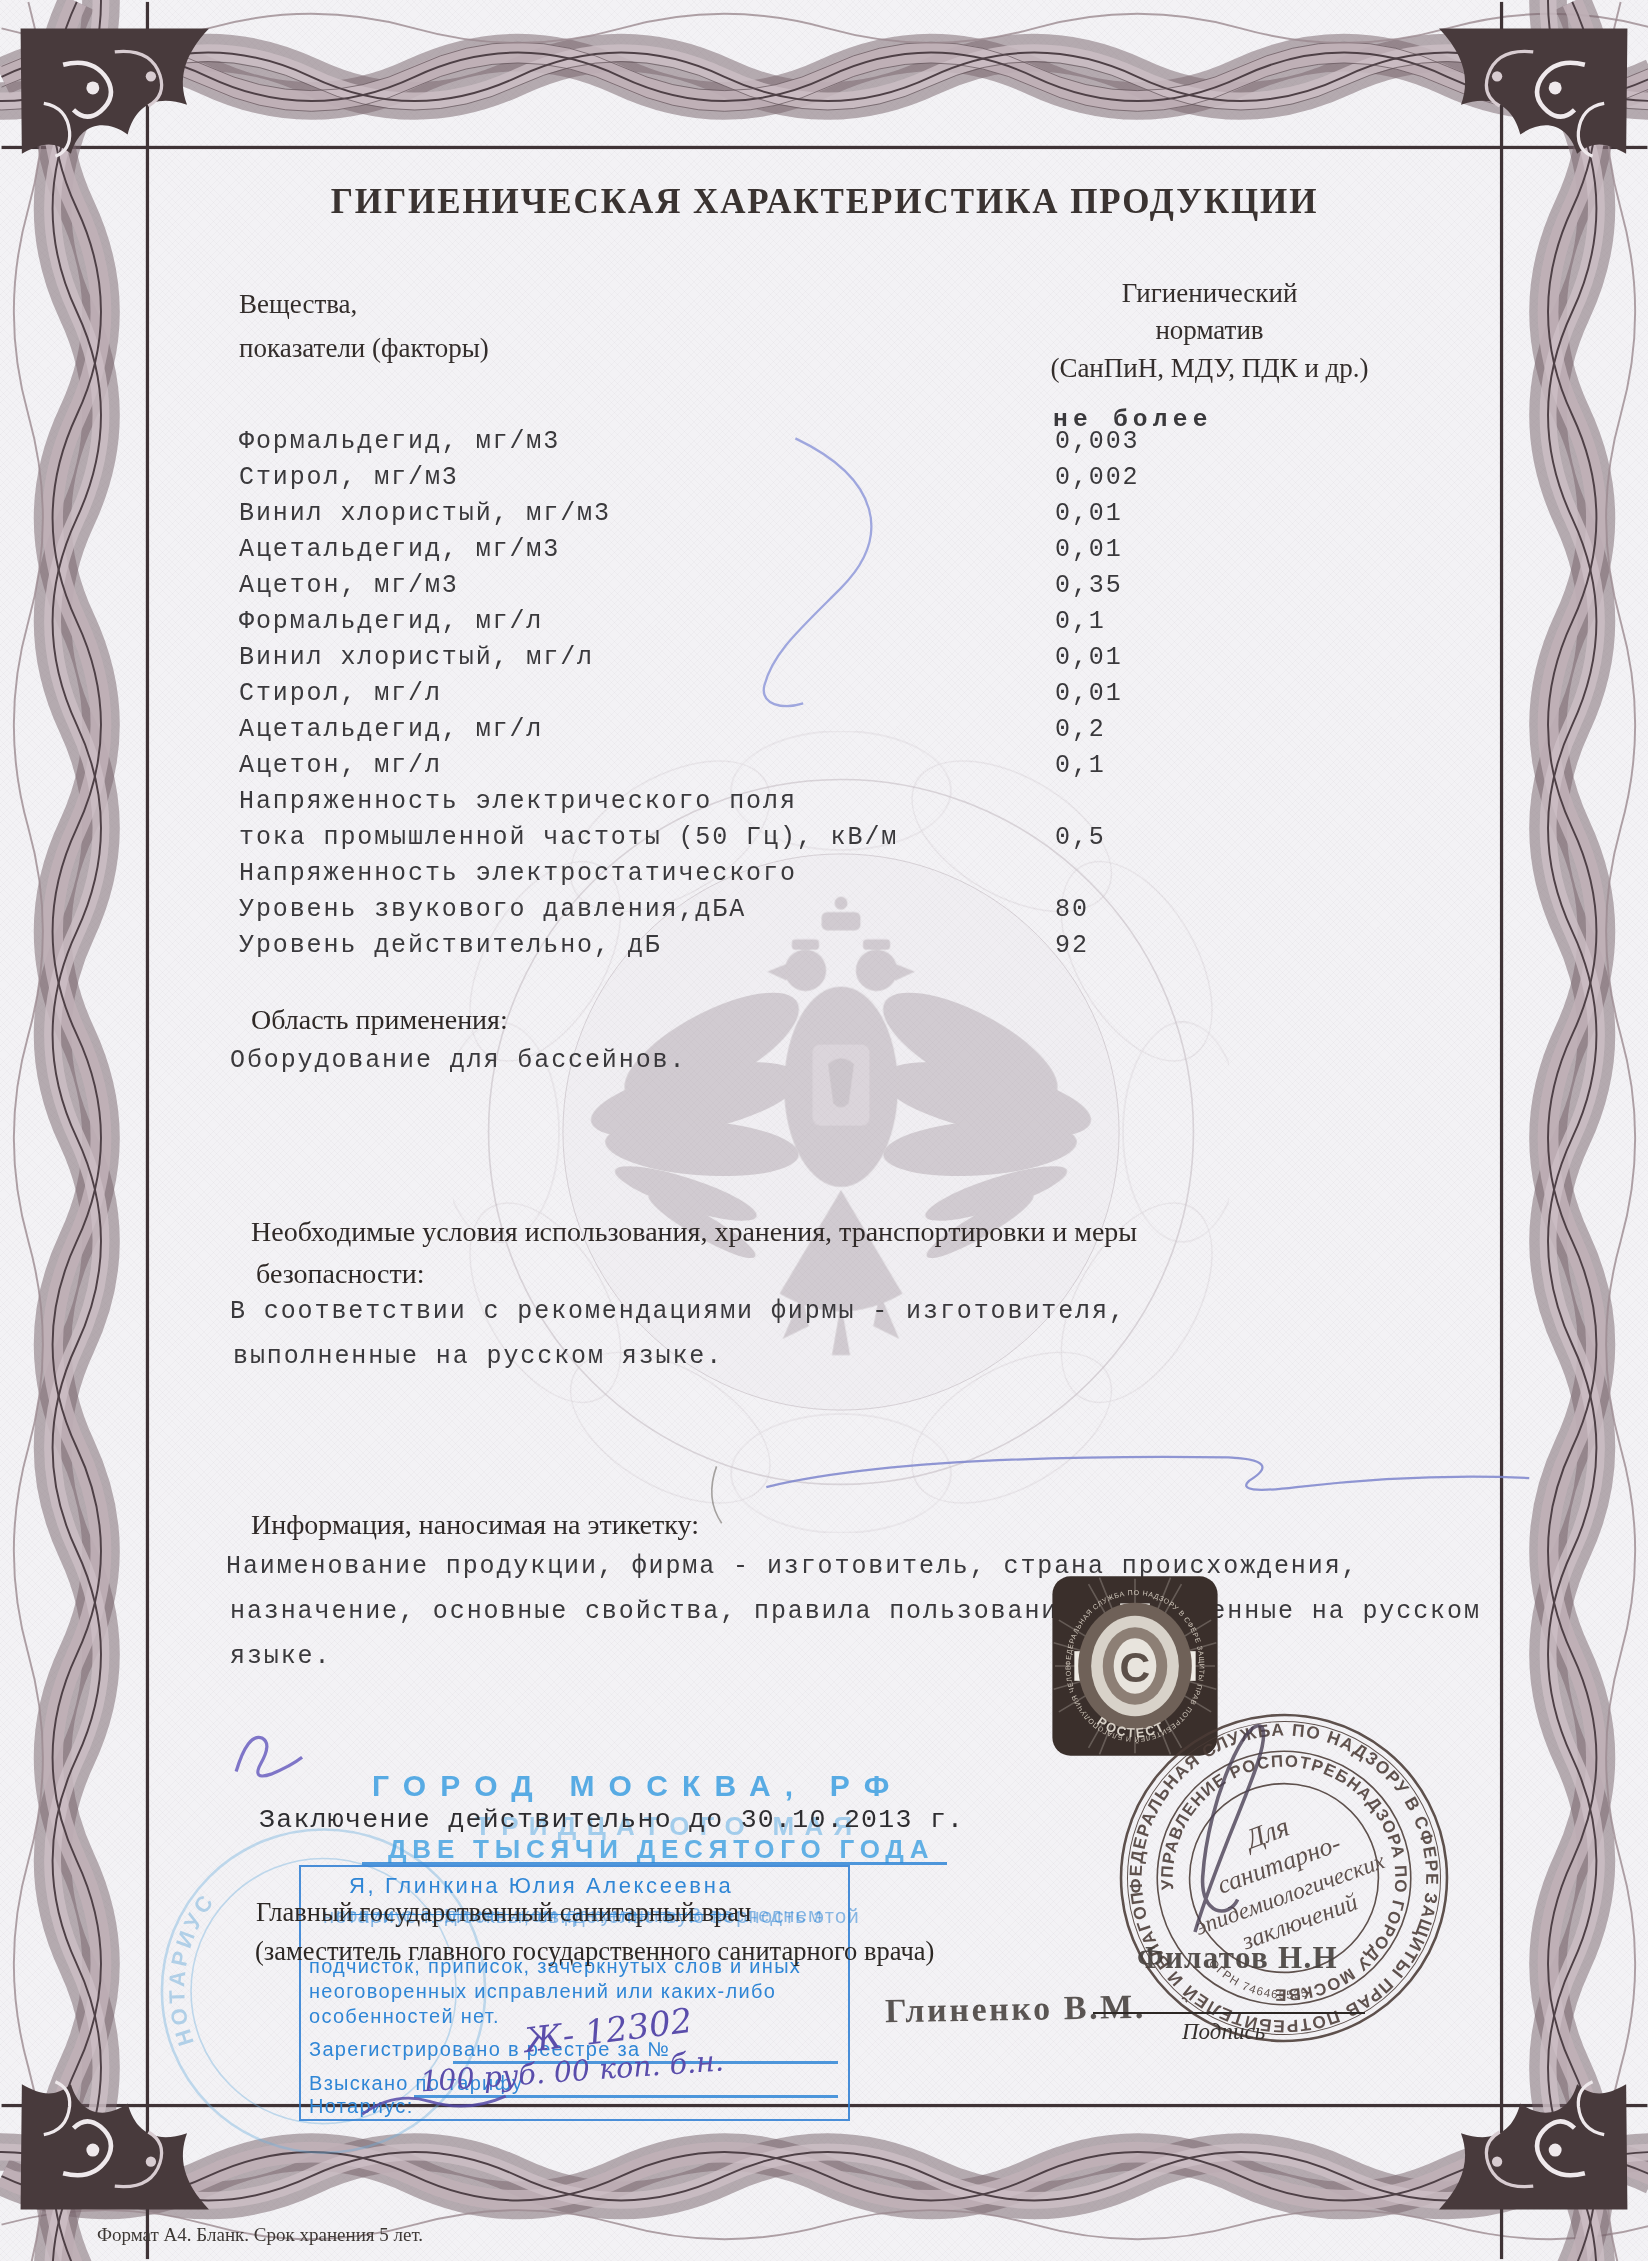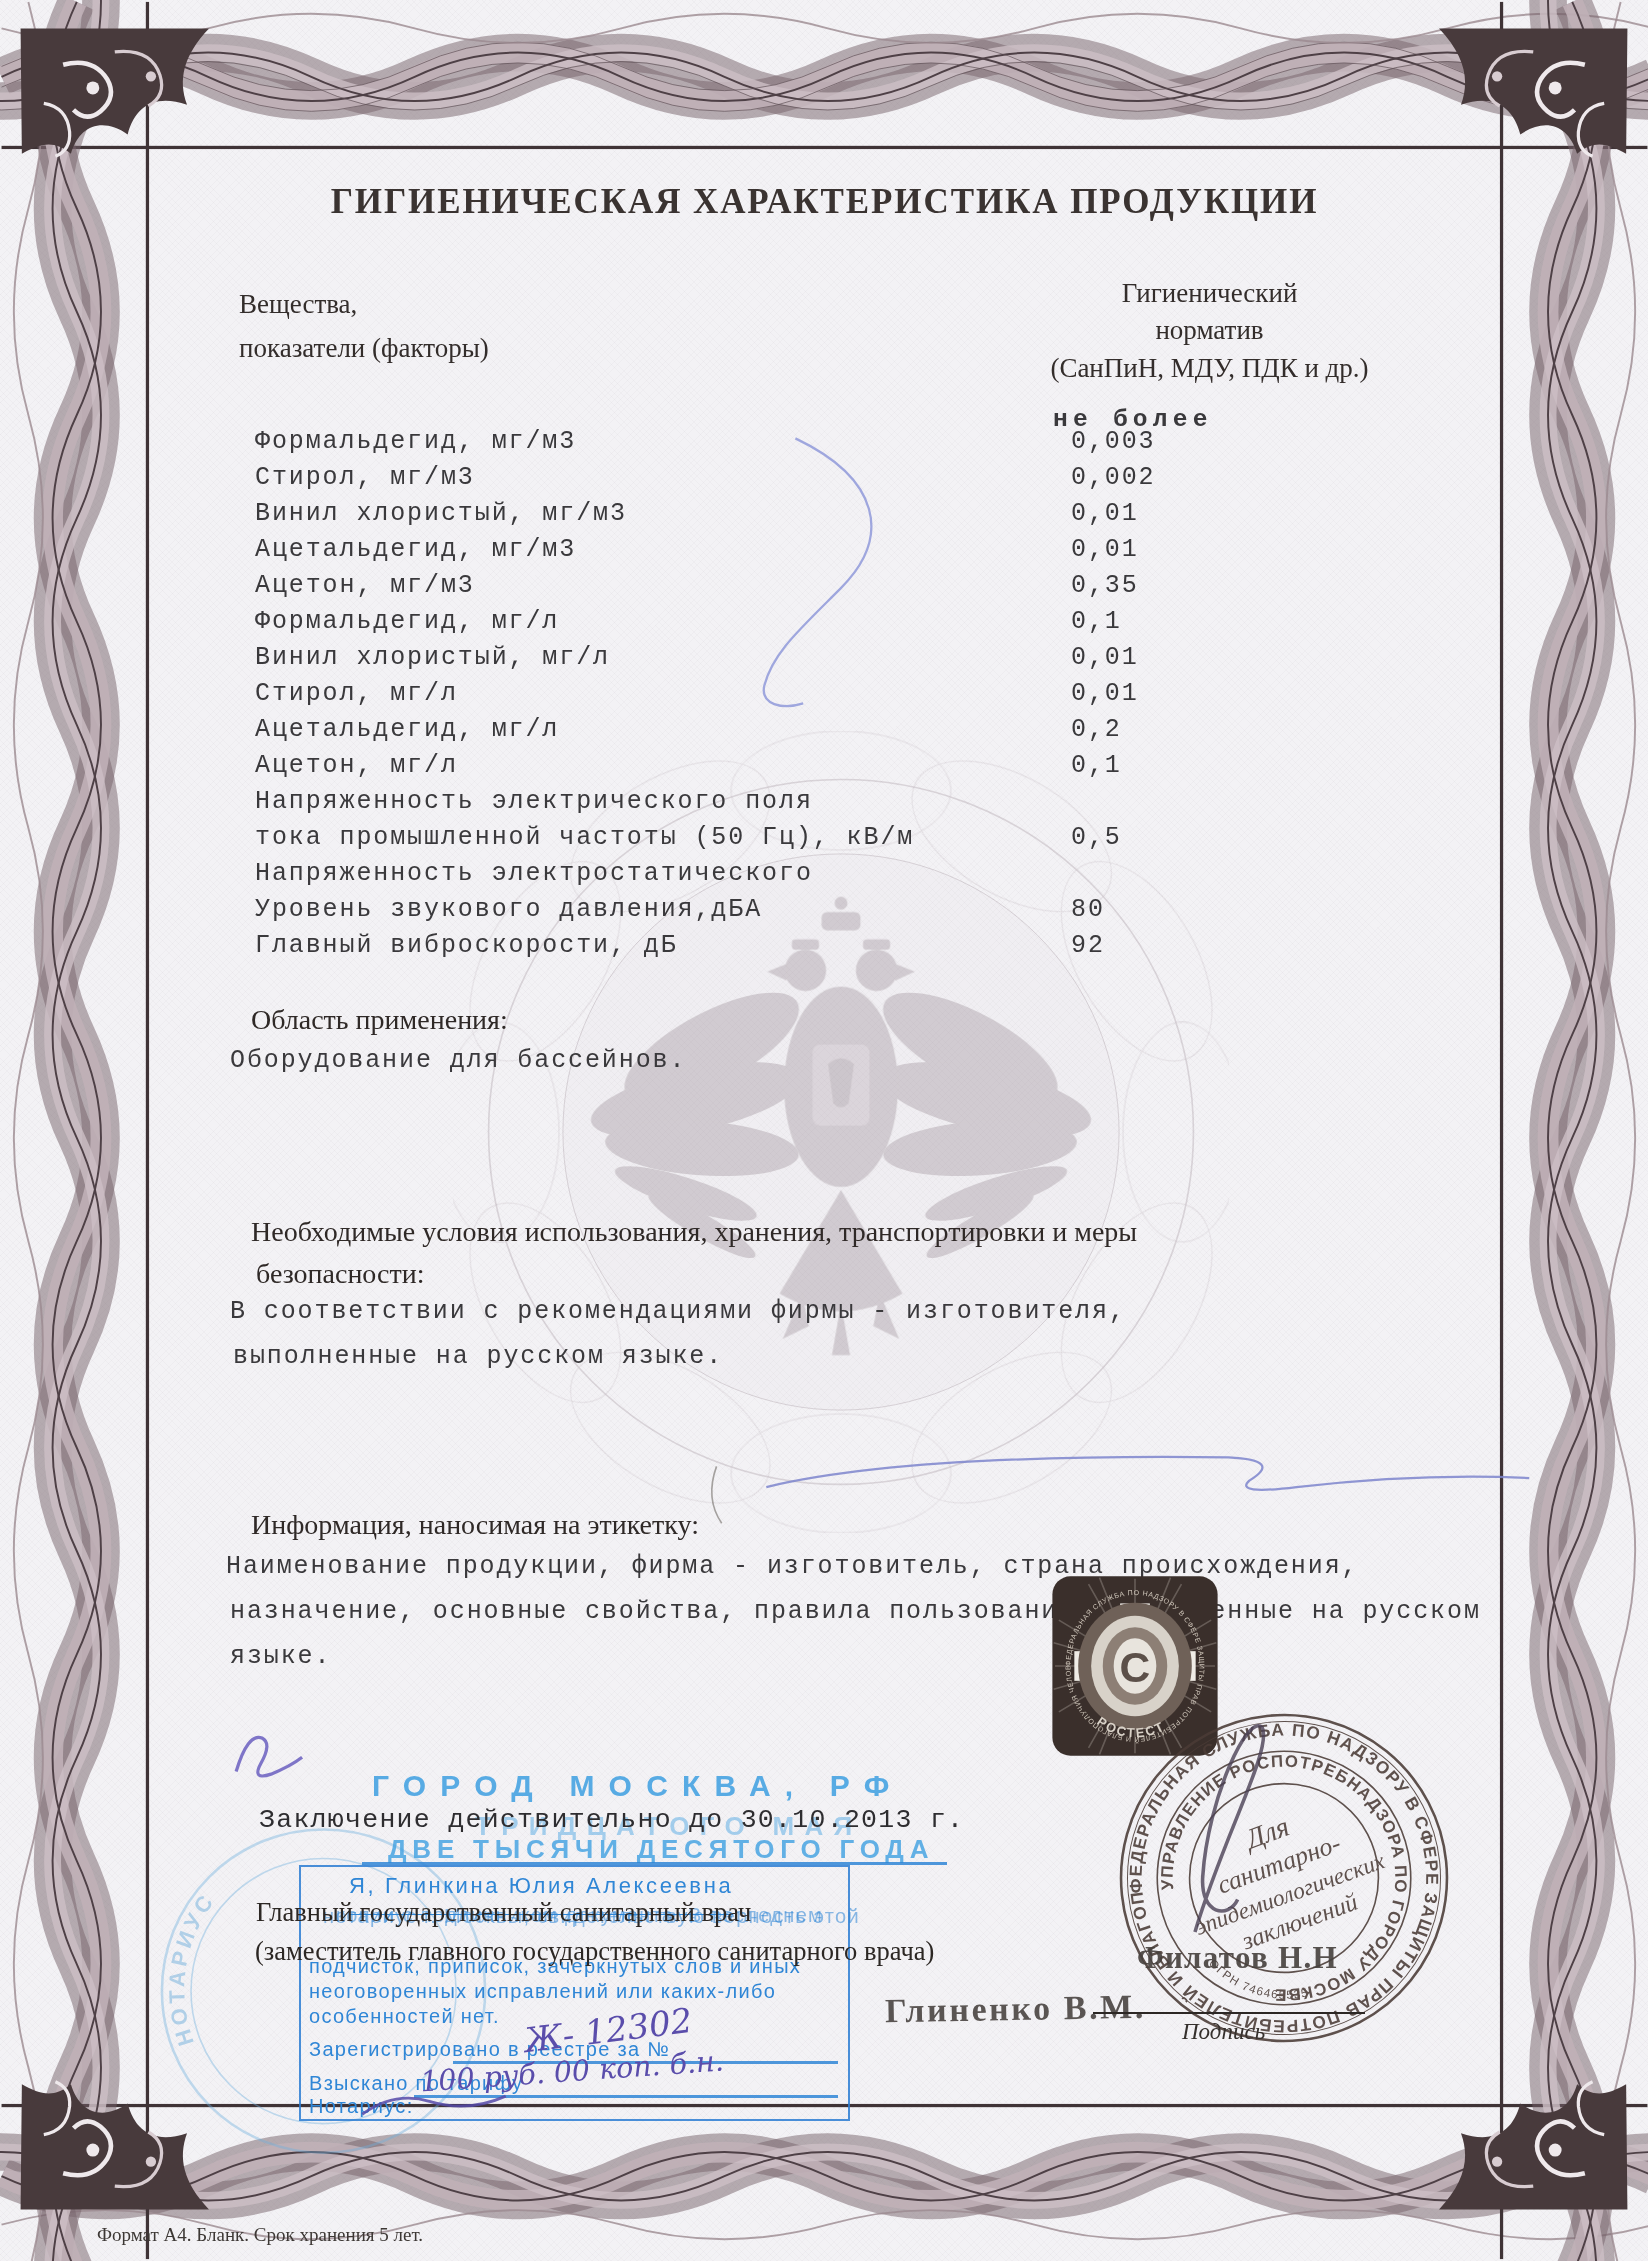--- a/index.html
+++ b/index.html
@@ -11,21 +11,21 @@
     font-family:"Liberation Serif", serif; color:#332d2b;}
   .abs{position:absolute;}
   .mono{font-family:"Liberation Mono","DejaVu Sans Mono",monospace;color:#3a393c;}
   .serif{font-family:"Liberation Serif",serif;}
   #title{top:182px;left:50%;transform:translateX(-50%);font-size:35px;font-weight:700;
     letter-spacing:1.9px;white-space:nowrap;color:#3a3331;}
   .colhead{font-size:27px;color:#332d2b;}
   #col-right{top:275px;left:1009px;width:401px;text-align:center;line-height:1.38;}
   #nb{top:406px;left:1053px;font-size:24.6px;font-weight:700;letter-spacing:5.2px;}
   #tbl{top:427px;left:239px;width:1229px;}
-  .trow{position:relative;height:36px;white-space:nowrap;margin-left:16px;}
+  .trow{position:relative;height:36px;white-space:nowrap;}
   .tname,.tval{font-size:25px;letter-spacing:1.9px;}
   .tval{position:absolute;left:816px;top:0;}
   .slabel{font-size:28px;color:#2f2927;}
   .smono{font-size:25px;letter-spacing:1.9px;white-space:nowrap;}
   .bluestamp{font-family:"Liberation Sans",sans-serif;color:#43a2e2;font-weight:700;white-space:nowrap;}
   .boxline{font-family:"Liberation Sans",sans-serif;color:#2f86d6;font-size:20px;
     letter-spacing:1.3px;white-space:nowrap;}
   .hand{font-family:"DejaVu Serif",serif;font-style:italic;color:#5a4dab;white-space:nowrap;}
   .blackstamp{font-family:"Liberation Serif",serif;font-weight:700;color:#46403d;white-space:nowrap;}
   .thinline{background:#2f86d6;height:2.6px;opacity:.85;}
@@ -202,21 +202,21 @@
     <div class="trow"><span class="tname">Ацетон, мг/м3</span><span class="tval">0,35</span></div>
     <div class="trow"><span class="tname">Формальдегид, мг/л</span><span class="tval">0,1</span></div>
     <div class="trow"><span class="tname">Винил хлористый, мг/л</span><span class="tval">0,01</span></div>
     <div class="trow"><span class="tname">Стирол, мг/л</span><span class="tval">0,01</span></div>
     <div class="trow"><span class="tname">Ацетальдегид, мг/л</span><span class="tval">0,2</span></div>
     <div class="trow"><span class="tname">Ацетон, мг/л</span><span class="tval">0,1</span></div>
     <div class="trow"><span class="tname">Напряженность электрического поля</span><span class="tval"></span></div>
     <div class="trow"><span class="tname">тока промышленной частоты (50 Гц), кВ/м</span><span class="tval">0,5</span></div>
     <div class="trow"><span class="tname">Напряженность электростатического</span><span class="tval"></span></div>
     <div class="trow"><span class="tname">Уровень звукового давления,дБА</span><span class="tval">80</span></div>
-    <div class="trow"><span class="tname">Главный виброскорости, дБ</span><span class="tval">92</span></div>
+    <div class="trow"><span class="tname">Уровень действительно, дБ</span><span class="tval">92</span></div>
   </div>
 
   <div class="abs slabel" style="left:251px;top:1004px;">Область применения:</div>
   <div class="abs mono smono" style="left:230px;top:1046px;">Оборудование для бассейнов.</div>
 
   <div class="abs slabel" style="left:251px;top:1216px;">Необходимые условия использования,  хранения,  транспортировки и меры</div>
   <div class="abs slabel" style="left:256px;top:1258px;">безопасности:</div>
   <div class="abs mono smono" style="left:230px;top:1297px;">В соответствии с рекомендациями фирмы - изготовителя,</div>
   <div class="abs mono smono" style="left:233px;top:1342px;">выполненные на русском языке.</div>
 

